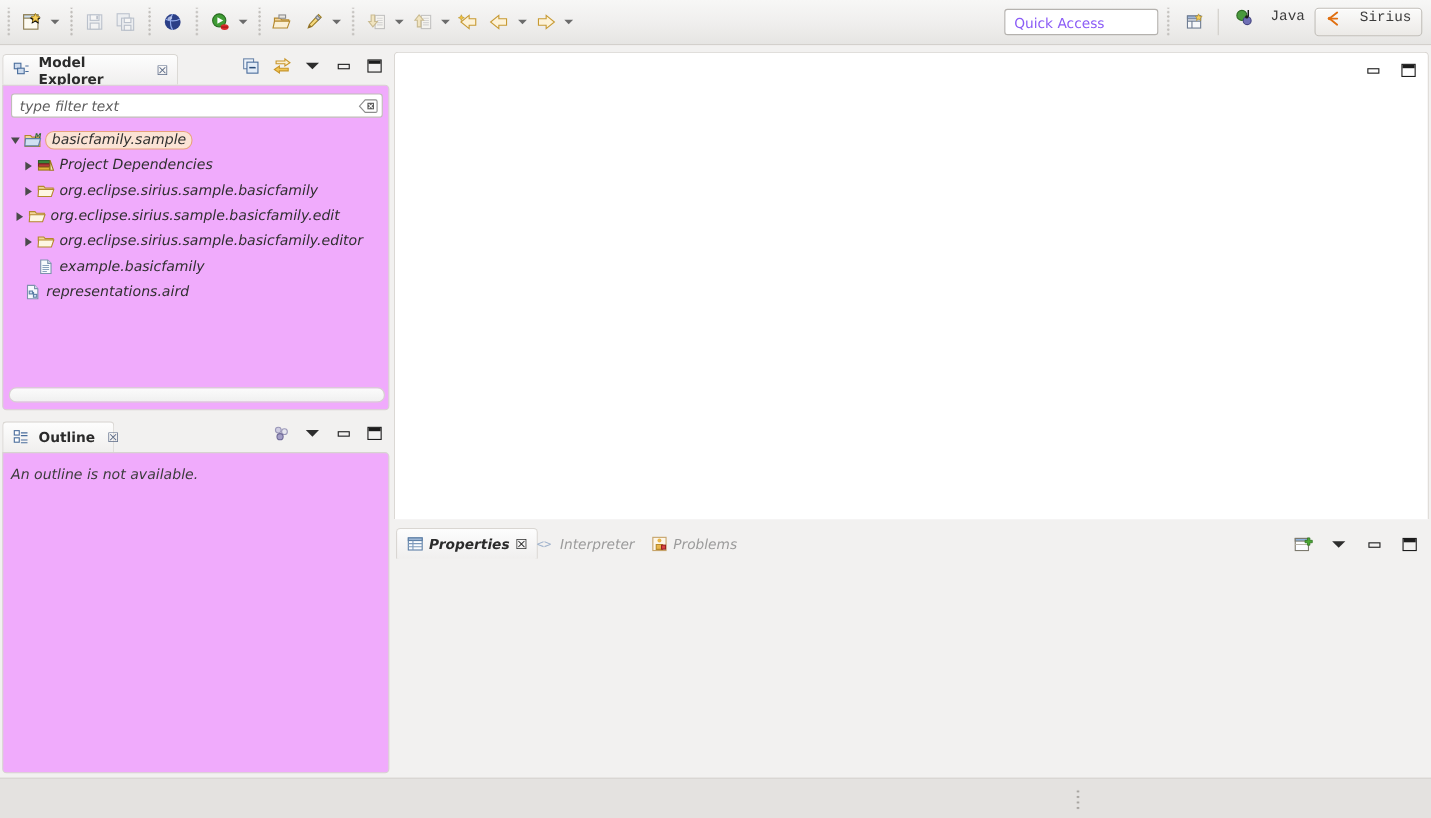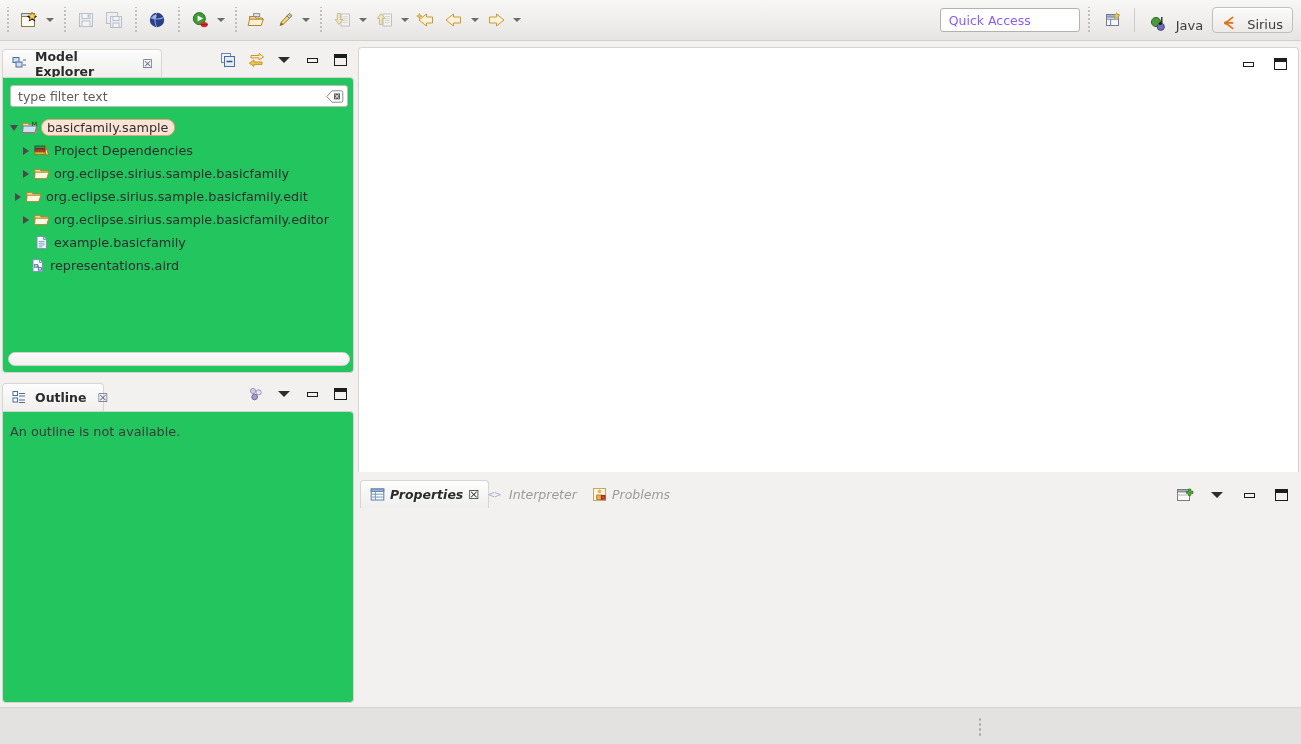--- a/index.html
+++ b/index.html
@@ -52,22 +52,22 @@
     display: flex; align-items: center;
     padding: 0 8px;
     color: #8b5cf6; font-size: 12.5px;
   }
   #qa-wrap { margin-left: auto; display:flex; align-items:center; }
   .persp-sep { width: 9px; height: 26px; margin: 0 5px;
     background-image: radial-gradient(circle, #b9b6b2 1px, transparent 1.2px);
     background-size: 4px 4px; background-position: 2px 2px; background-repeat: repeat-y; opacity:.85; }
   .vline { width:1px; height:24px; background:#cfccc8; margin:0 7px; }
   .persp-btn {
-    height: 26px; display: flex; align-items: flex-end; gap: 9px;
-    padding: 0 9px 0 7px; border-radius: 4px; font-size: 13px; color: #3c3c3c;
+    height: 26px; display: flex; align-items: flex-start; gap: 15px;
+    padding: 0 9px 0 7px; border-radius: 4px; font-size: 13px; color: #3c3c3c; font-family: Liberation Mono, monospace;
   }
   .persp-btn.active {
     background: linear-gradient(to bottom,#fbfbfa,#eceae7);
     border: 1px solid #c3c0bb;
     box-shadow: inset 0 1px 0 #fff;
   }
 
   
   #left-col { position: absolute; left: 0; top: 41px; width: 356px; height: 666px; }
 
@@ -87,22 +87,23 @@
   .tab .close { color:#5b6a86; font-size:12px; font-weight:normal; margin-left:3px; }
   .part-tools { position: absolute; right: 6px; top: 5px; display: flex; align-items: center; gap: 12px; }
   .tool { width: 16px; height: 16px; display: flex; align-items: center; justify-content: center; }
 
   .caret-down { width:0;height:0;border-left:6px solid transparent;border-right:6px solid transparent;border-top:6px solid #2d2d2d; }
   .min-glyph { width:11px;height:5px;border:1.6px solid #1c1c1c; }
   .max-glyph { width:13px;height:12px;border:1.6px solid #1c1c1c; position:relative; }
   .max-glyph::before { content:""; position:absolute; left:0; top:0; right:0; height:3px; background:#1c1c1c; }
 
   .part-body {
-    background: #22c55e; border: 1px solid #d7d4d0;
+    background: #f0abfc; border: 1px solid #d7d4d0;
     border-radius: 0 4px 4px 4px;
+    font-style: italic;
   }
 
   
   #model-explorer { top: 6px; width: 352px; height: 326px; }
   #me-tabrow { width: 352px; }
   #me-tab { width: 160px; }
   #me-body { position:absolute; left:0; top:30px; width:352px; height:296px; }
 
   #filter-box {
     position: absolute; left: 7px; top: 7px; width: 338px; height: 22px;
@@ -486,21 +487,21 @@
                 <path d="M3 1.4 h6.4 l3 3 v9.2 H3 z" fill="#f7fafd" stroke="#7d92ad"></path>
                 <path d="M9.4 1.4 v3 h3" fill="#dfe8f2" stroke="#7d92ad"></path>
                 <g stroke="#8aa2bd">
                     <path d="M4.6 6.4h6M4.6 8.2h6M4.6 10h6M4.6 11.8h4"></path>
                   </g>
               </svg>
             </span>
             <span class="tlabel">example.basicfamily</span>
           </div>
 
-          <div class="trow" style="padding-left:12px">
+          <div class="trow" style="padding-left:4px">
             <span class="twist"></span>
             <span class="ticon">
               <svg width="16" height="15" viewBox="0 0 16 15">
                 <path d="M3 1.4 h6.4 l3 3 v9.2 H3 z" fill="#f7fafd" stroke="#7d92ad"></path>
                 <path d="M9.4 1.4 v3 h3" fill="#dfe8f2" stroke="#7d92ad"></path>
                 <rect x="4.6" y="6.6" width="3" height="2.6" fill="#cfe0f1" stroke="#5d7fa6"></rect>
                 <rect x="8.4" y="9.6" width="3" height="2.6" fill="#cfe0f1" stroke="#5d7fa6"></rect>
                 <path d="M7.6 7.9 h.9 v3 h-.1" stroke="#5d7fa6" fill="none"></path>
               </svg>
             </span>

